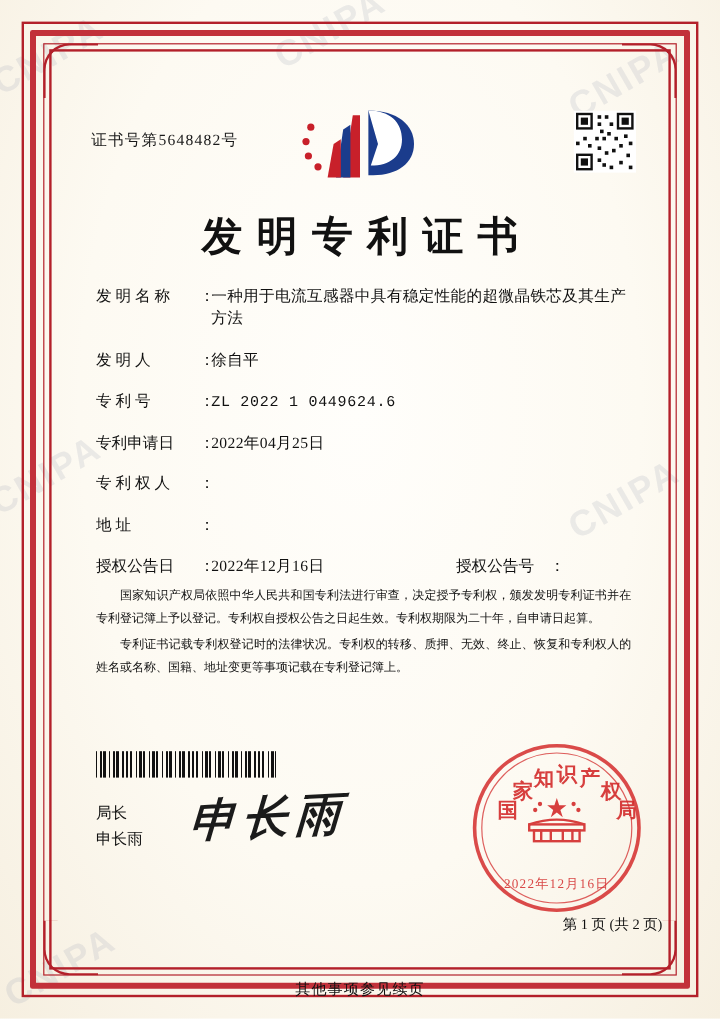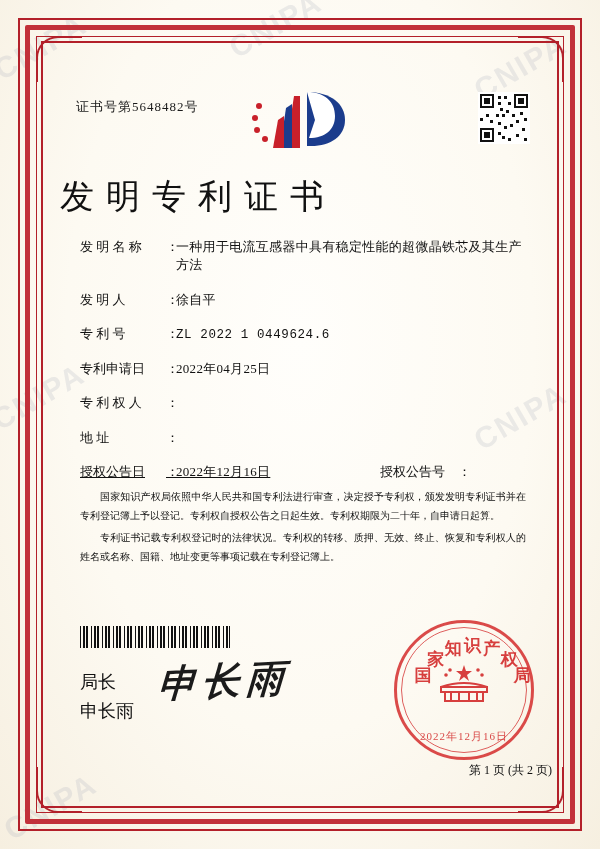--- a/index.html
+++ b/index.html
@@ -72,21 +72,21 @@
 
   .content {
     position: absolute;
     left: 48px; top: 48px; right: 48px; bottom: 48px;
   }
 
   
   .cert-no {
     position: absolute;
     left: 28px;
-    top: 50px;
+    top: 60px;
     font-size: 13px;
     color: #1a1a1a;
     letter-spacing: 1px;
   }
   .qr {
     position: absolute;
     right: 22px;
     top: 44px;
     width: 52px;
     height: 52px;
@@ -97,23 +97,24 @@
     top: 38px;
     transform: translateX(-50%);
     width: 110px;
     height: 70px;
   }
 
   .title {
     position: absolute;
     top: 126px;
     left: 0; right: 0;
+    text-align: center;
     font-size: 34px;
     letter-spacing: 12px;
-    font-weight: normal;
+    font-weight: bold;
     color: #111;
     text-indent: 12px;
     font-family: "Liberation Serif", "DejaVu Serif", serif;
   }
 
   
   .fields {
     position: absolute;
     top: 190px;
     left: 32px;
@@ -139,21 +140,21 @@
   .f-value {
     flex: 1 1 auto;
     letter-spacing: 0.3px;
   }
   .f-value.mono {
     font-family: "Liberation Mono", "DejaVu Sans Mono", monospace;
     font-size: 12.5px;
     letter-spacing: 0.6px;
   }
   .row-split { display: flex; align-items: baseline; }
-  .row-split .left { flex: 0 0 300px; display: flex; align-items: center; text-decoration: underline; }
+  .row-split .left { flex: 0 0 300px; display: flex; align-items: center; }
   .row-split .right { flex: 1 1 auto; display: flex; align-items: baseline; }
   .row-split .right .f-label { width: 78px; }
 
   
   .paras {
     position: absolute;
     top: 440px;
     left: 32px;
     right: 26px;
     font-size: 10px;
@@ -182,21 +183,21 @@
       #111 6px, #111 8px,
       transparent 8px, transparent 11px
     );
   }
 
   
   .sig-block {
     position: absolute;
     left: 32px;
     top: 620px;
-    font-size: 18px;
+    font-size: 13px;
     line-height: 1.6;
     color: #111;
   }
   .sig-hand {
     position: absolute;
     left: 110px;
     top: 608px;
     font-size: 38px;
     font-family: "Liberation Serif", "DejaVu Serif", serif;
     font-style: italic;
@@ -454,13 +455,14 @@
           <path d="M6 26 Q29 18 52 26" fill="none" stroke="#d32b2b" stroke-width="2"></path>
         </svg>
       </div>
 
       <div class="seal-bottom">2022年12月16日</div>
     </div>
 
     <div class="page-num">第 1 页 (共 2 页)</div>
   </div>
 
+  <div class="outside-note">其他事项参见续页</div>
 </div>
 
 </body></html>

